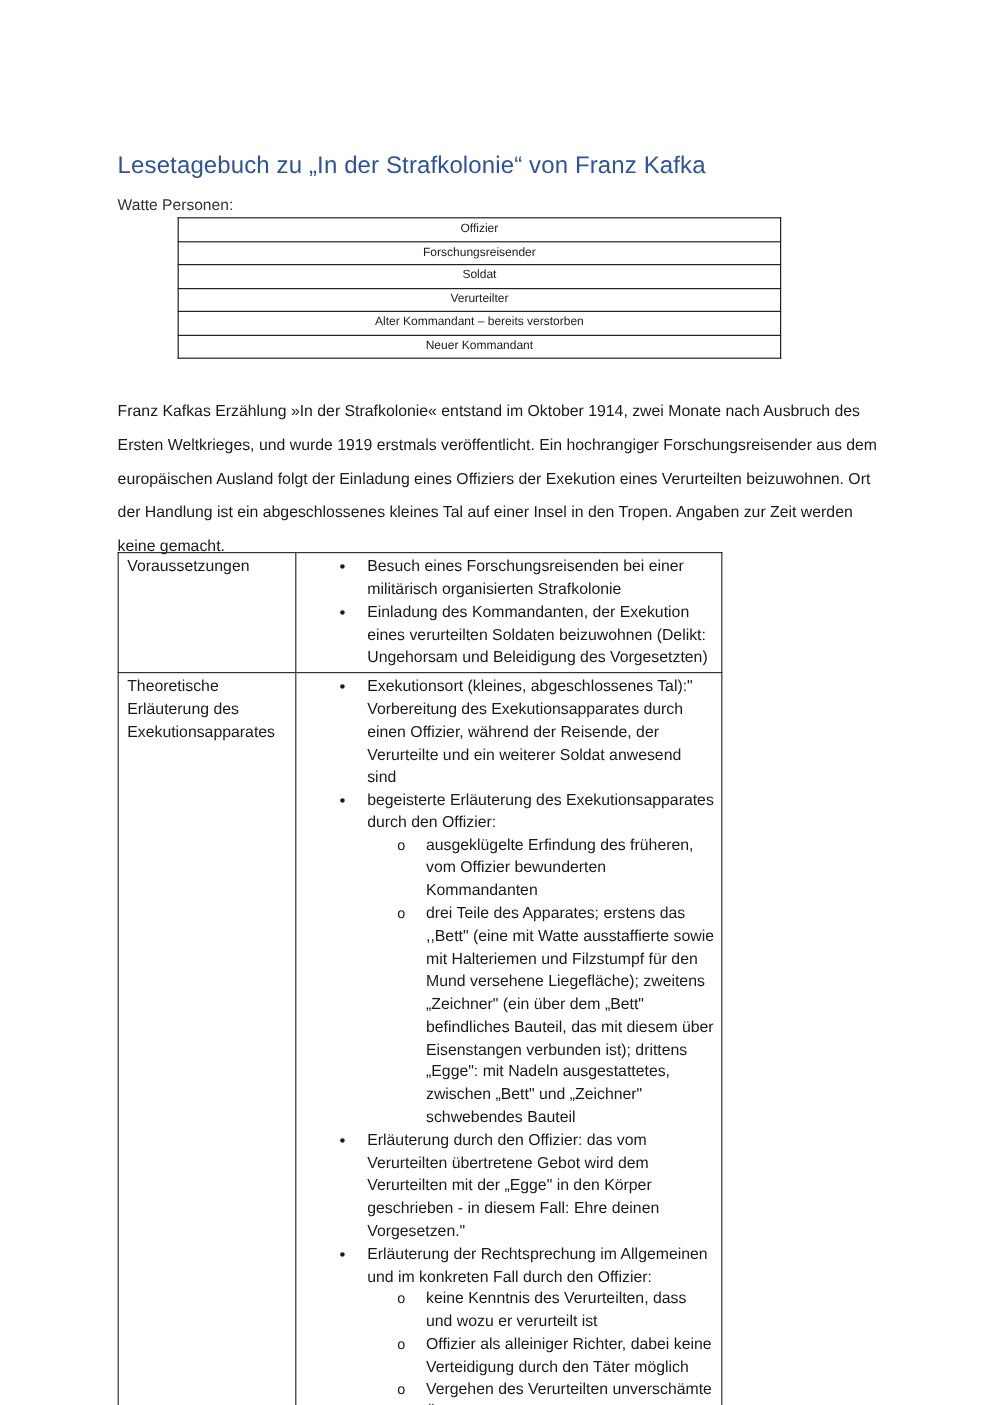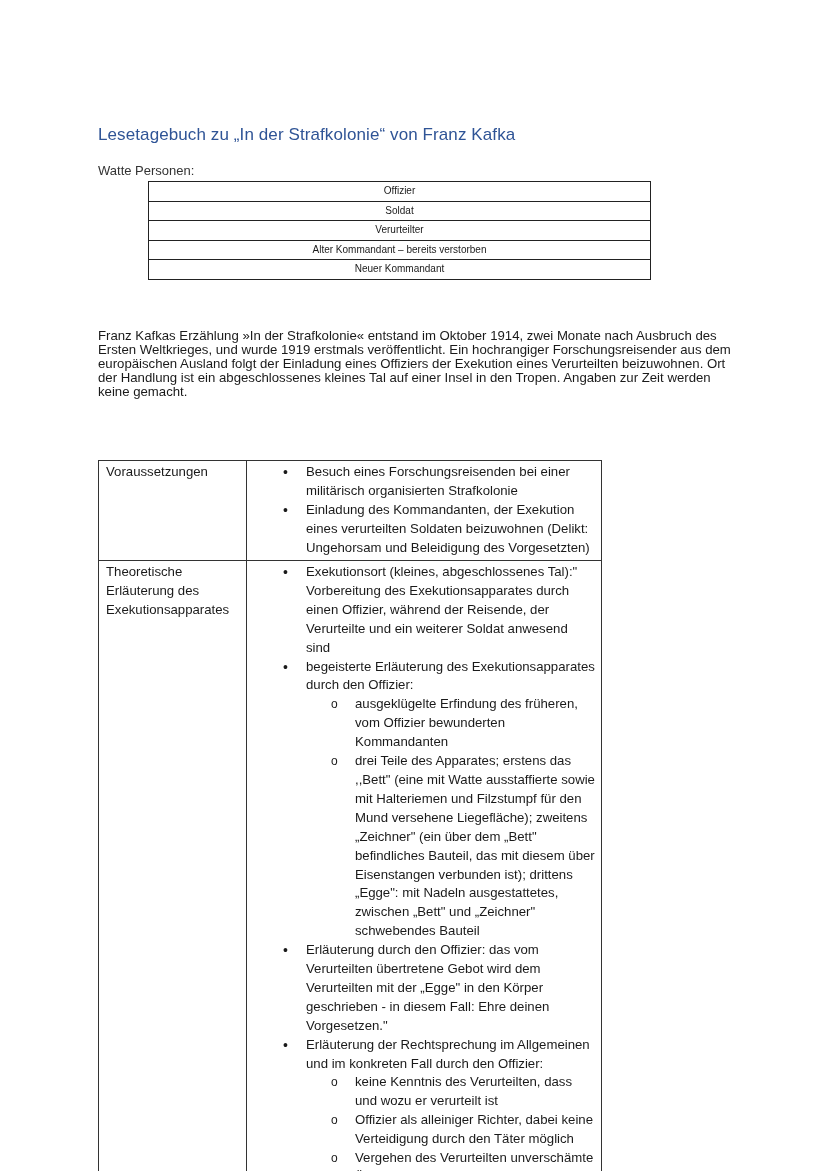--- a/index.html
+++ b/index.html
@@ -12,21 +12,21 @@
       height: 1171px;
       position: relative;
       overflow: hidden;
       font-family: "Liberation Sans", "DejaVu Sans", sans-serif;
       color: #1a1a1a;
     }
     .title {
       position: absolute;
       left: 98px;
       top: 114px;
-      font-size: 17px;
+      font-size: 20px;
       color: #2f5496;
       font-weight: normal;
       letter-spacing: 0.1px;
       white-space: nowrap;
     }
     .persons-label {
       position: absolute;
       left: 98px;
       top: 163px;
       font-size: 13px;
@@ -46,21 +46,21 @@
       height: 18.5px;
       padding: 0;
       line-height: 18px;
     }
     .intro {
       position: absolute;
       left: 98px;
       top: 329px;
       width: 640px;
       font-size: 13.2px;
-      line-height: 14px;
+      line-height: 28px;
       color: #1a1a1a;
     }
     .intro p { margin: 0; }
     .main-table {
       position: absolute;
       left: 98px;
       top: 460px;
       width: 504px;
       border-collapse: collapse;
     }
@@ -118,20 +118,23 @@
 <h1 class="title">Lesetagebuch zu „In der Strafkolonie“ von Franz Kafka</h1>
 
 <div class="persons-label">Watte Personen:</div>
 
 <table class="persons-table">
   <tbody>
     <tr>
         <td>Offizier</td>
       </tr>
     <tr>
+        <td>Forschungsreisender</td>
+      </tr>
+    <tr>
         <td>Soldat</td>
       </tr>
     <tr>
         <td>Verurteilter</td>
       </tr>
     <tr>
         <td>Alter Kommandant – bereits verstorben</td>
       </tr>
     <tr>
         <td>Neuer Kommandant</td>

